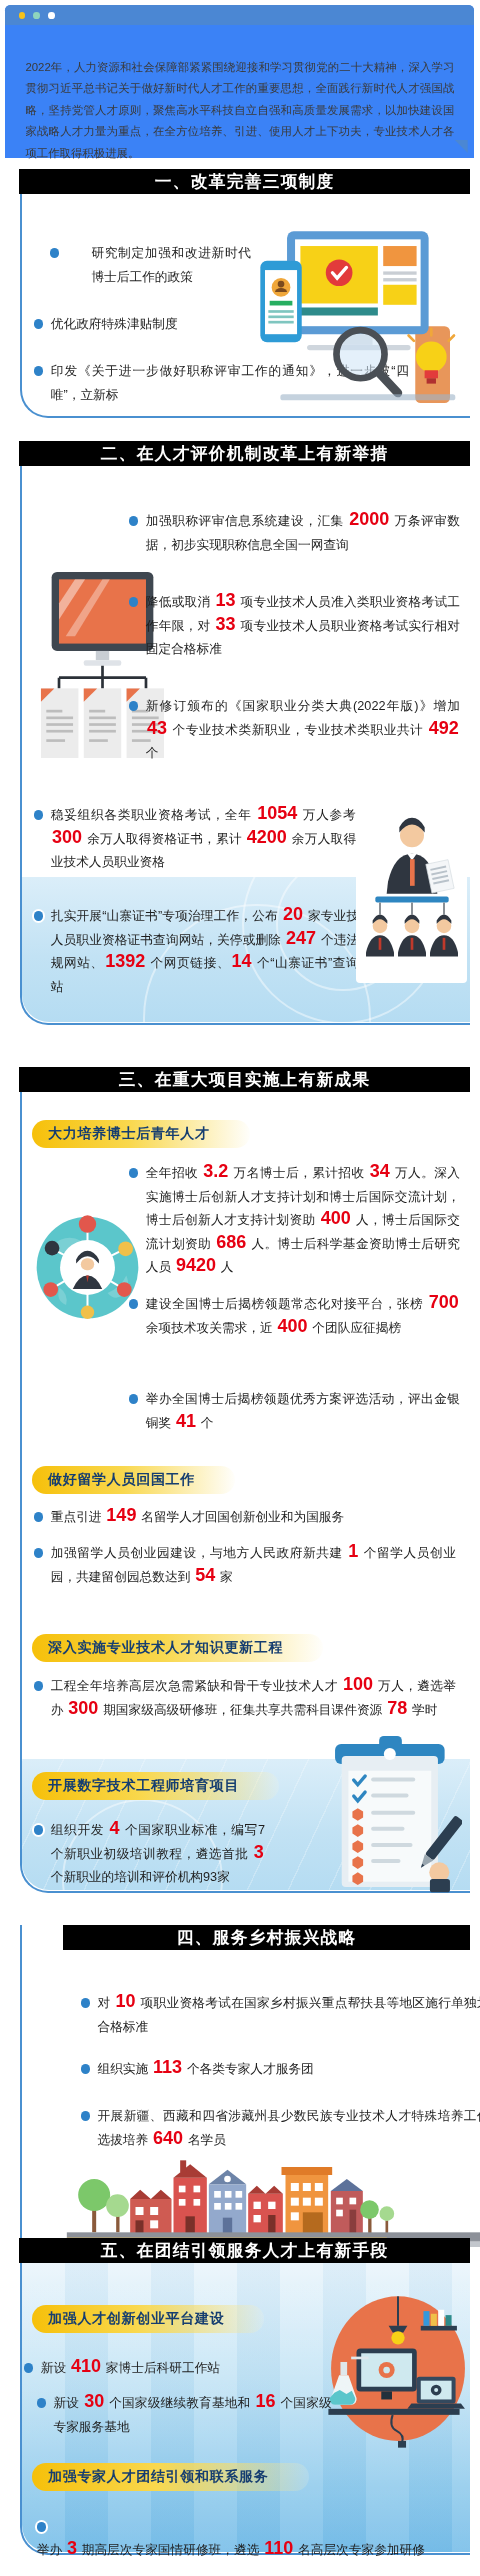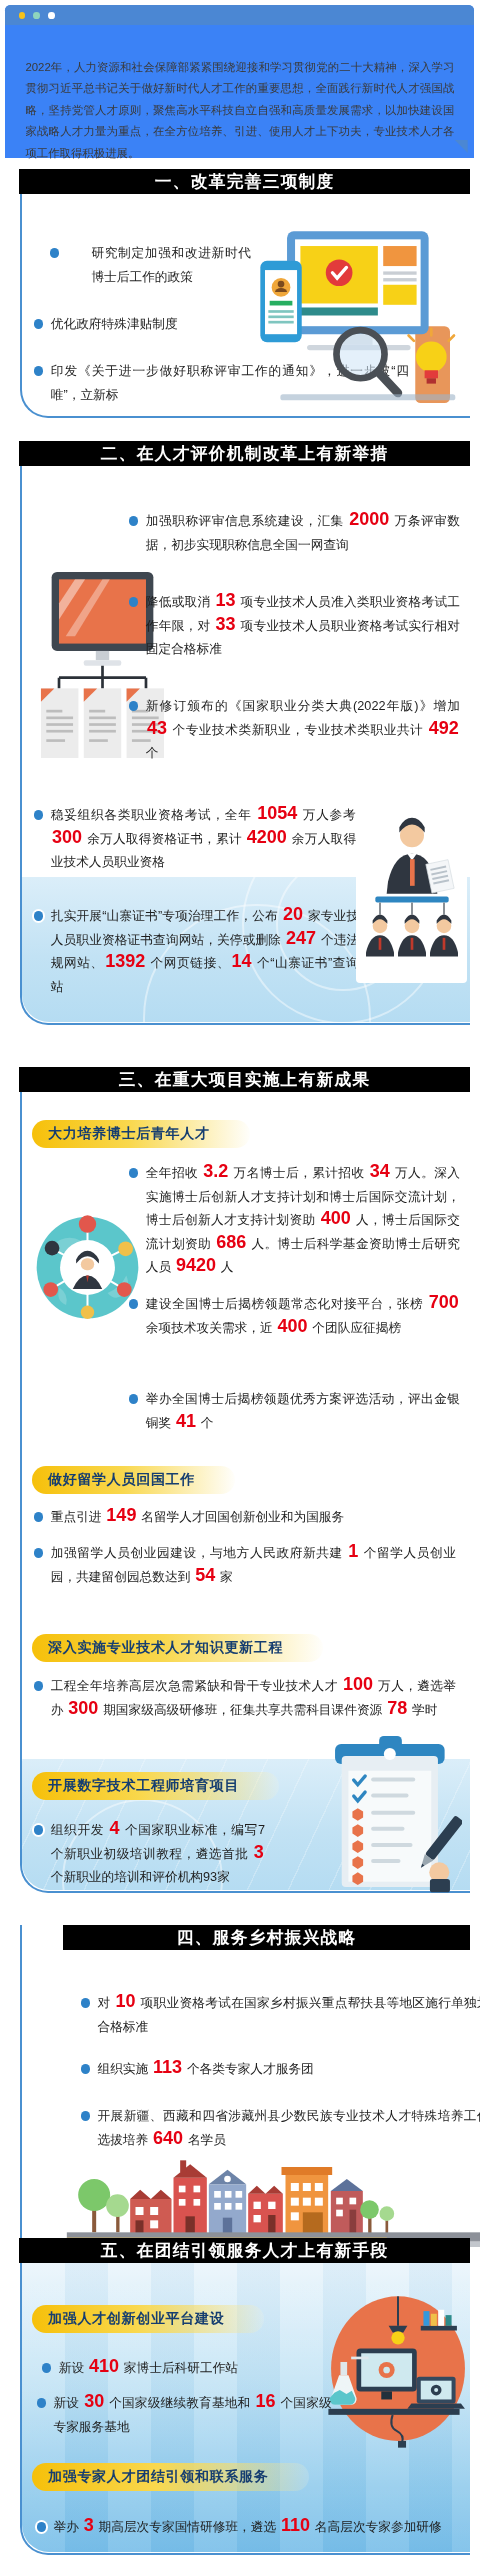--- a/index.html
+++ b/index.html
@@ -469,32 +469,32 @@
             <rect x="42" y="104" width="26" height="4" fill="#dfe8ec"></rect>
           </g>
           <rect x="8" y="182" width="196" height="9" fill="#2c3e50"></rect>
           <path d="M104 191 q-6 18 6 24 q12 6 8 18" stroke="#2c3e50" stroke-width="3" fill="none"></path>
           <rect x="112" y="230" width="12" height="10" fill="#2c3e50"></rect>
         </svg>
       </div>
 
       <div class="pill" style="top:42px;left:10px;">加强人才创新创业平台建设</div>
 
-      <div class="bullet" style="top:94px;left:20px;width:295px;">
+      <div class="bullet" style="top:94px;left:2px;width:295px;">
         <span class="bdot"></span>
         <p class="btext"><span>新设 </span><span class="num">410</span><span> 家博士后科研工作站</span></p>
       </div>
       <div class="bullet" style="top:129px;left:14.7px;width:295px;">
         <span class="bdot"></span>
         <p class="btext"><span>新设 </span><span class="num">30</span><span> 个国家级继续教育基地和 </span><span class="num">16</span><span> 个国家级专家服务基地</span></p>
       </div>
 
       <div class="pill" style="top:200px;left:10px;">加强专家人才团结引领和联系服务</div>
 
-      <div class="bullet" style="top:253px;left:14.7px;width:422px;">
+      <div class="bullet" style="top:253px;left:14.7px;width:422px;flex-direction:column;">
         <span class="bdot ring"></span>
         <p class="btext"><span>举办 </span><span class="num">3</span><span> 期高层次专家国情研修班，遴选 </span><span class="num">110</span><span> 名高层次专家参加研修</span></p>
       </div>
     </div>
   </div>
 
 </div>
 
 
 </body></html>

